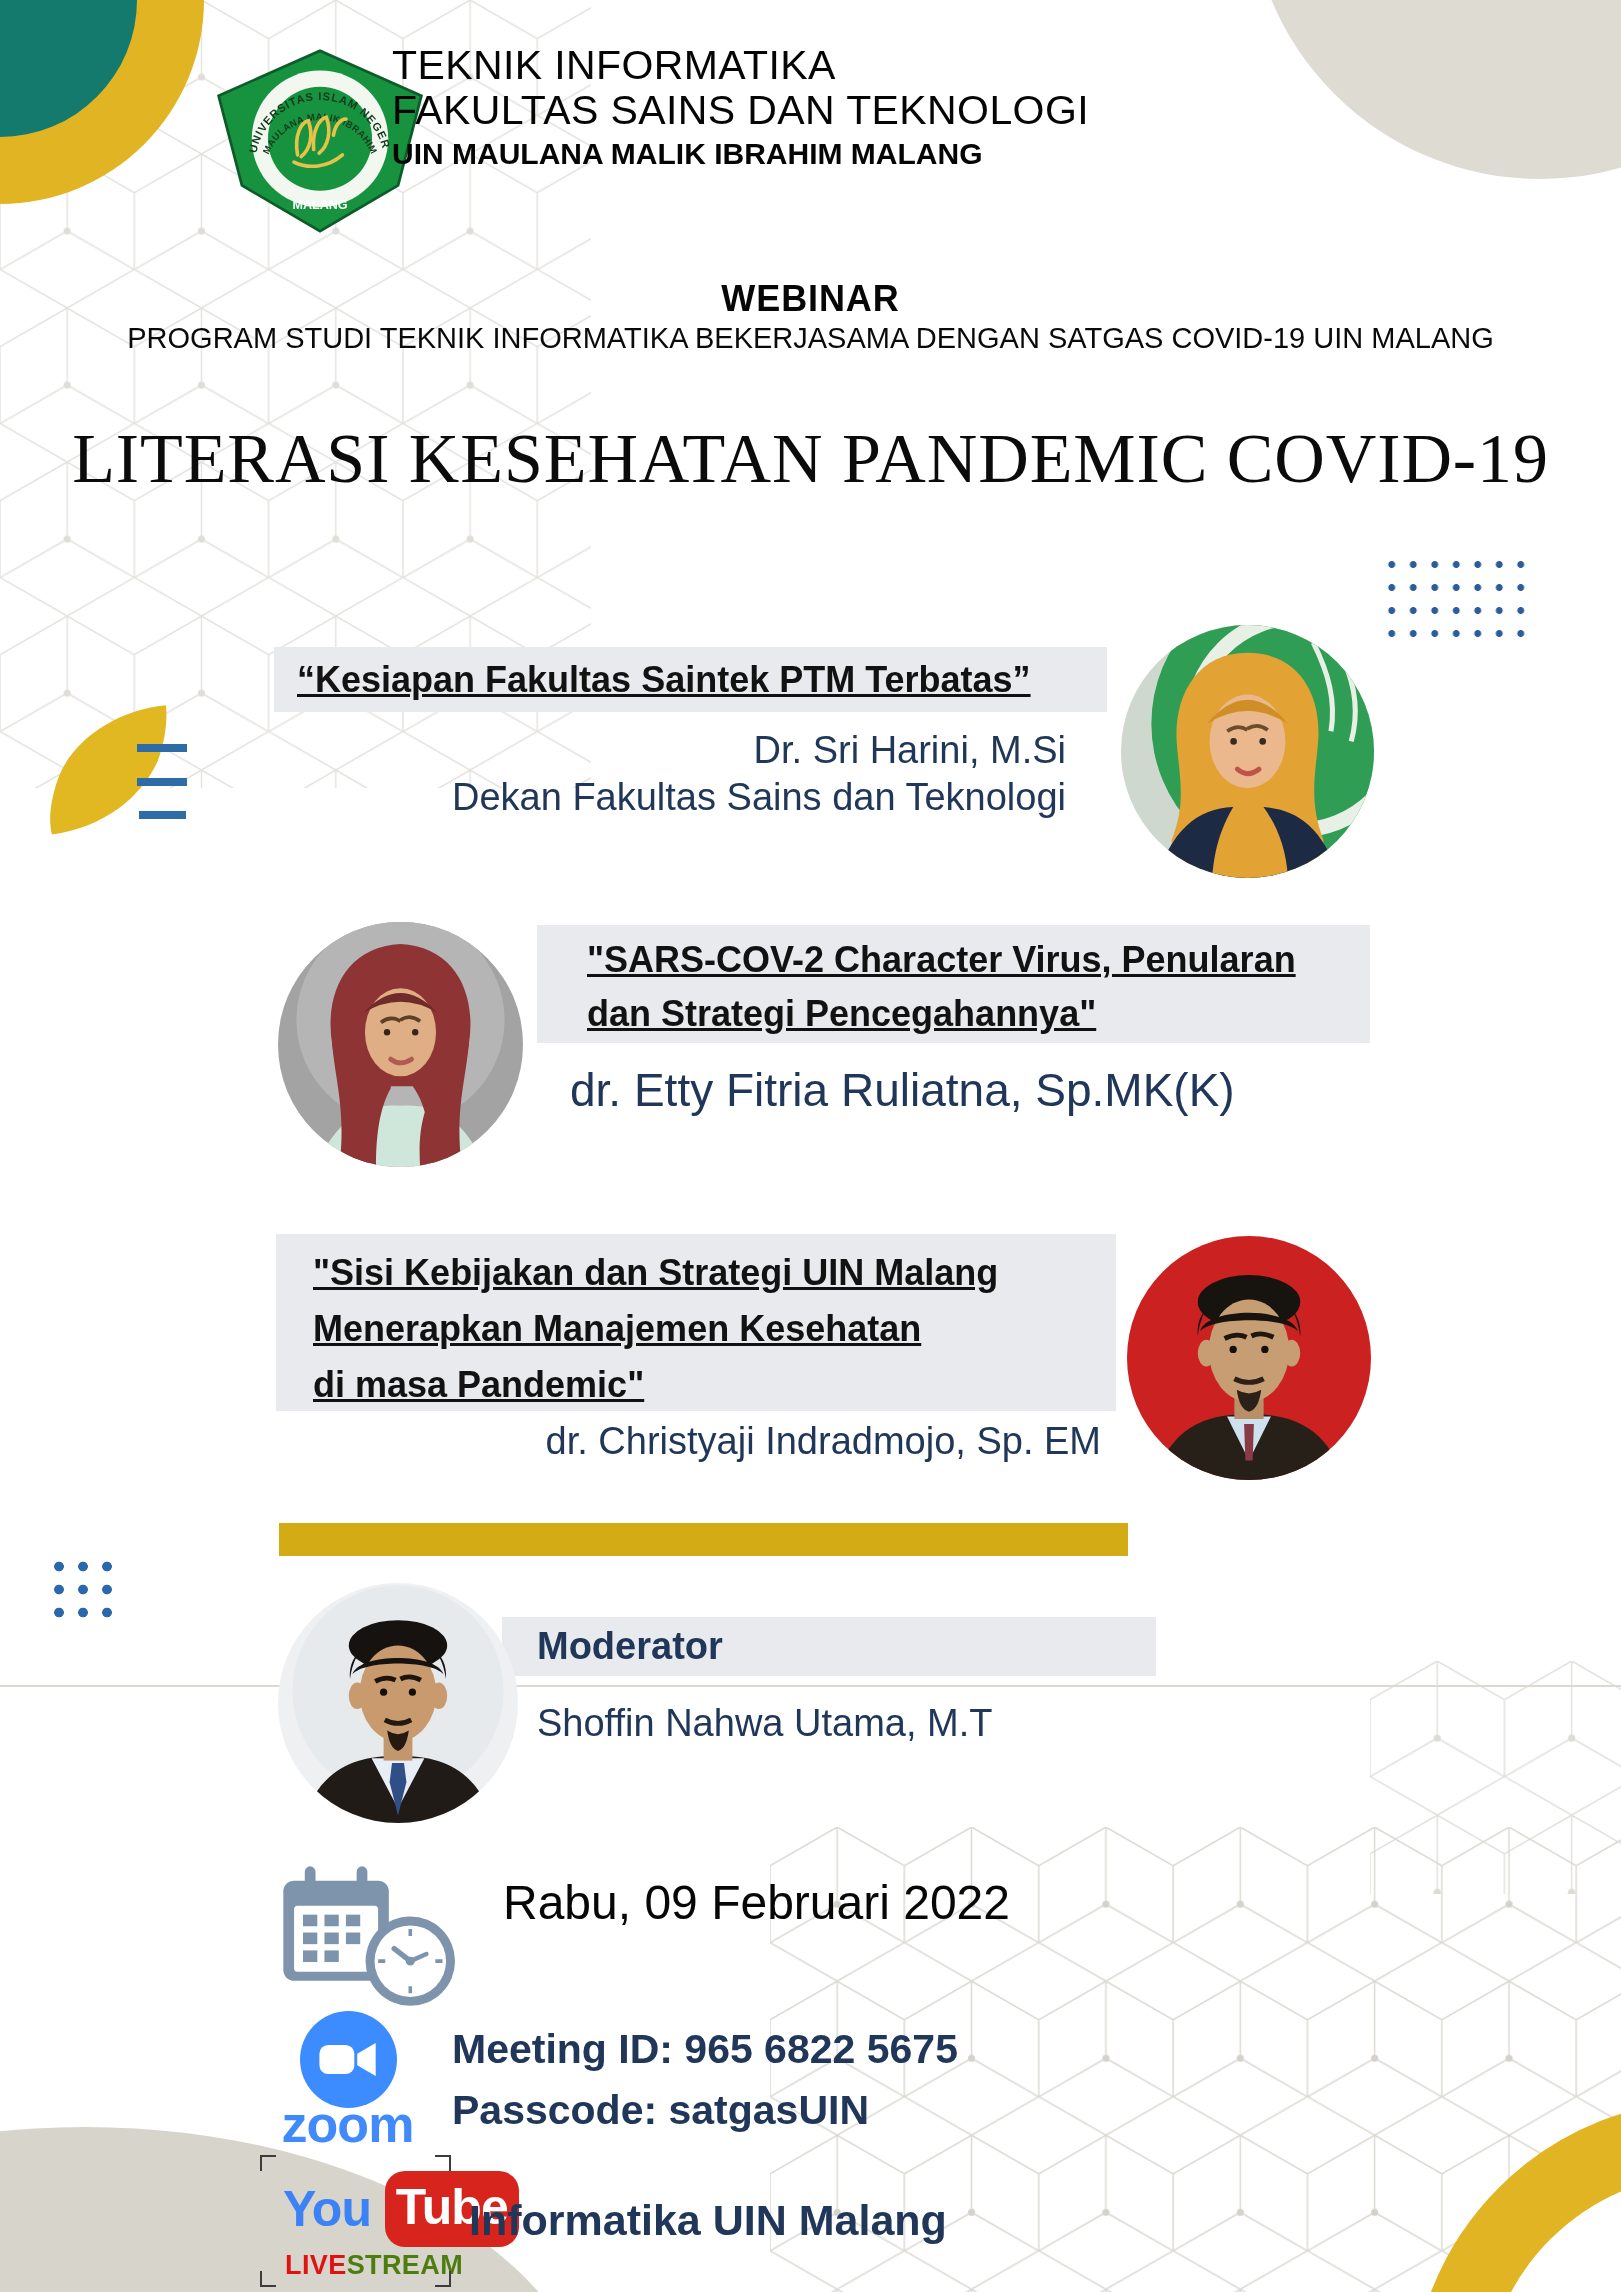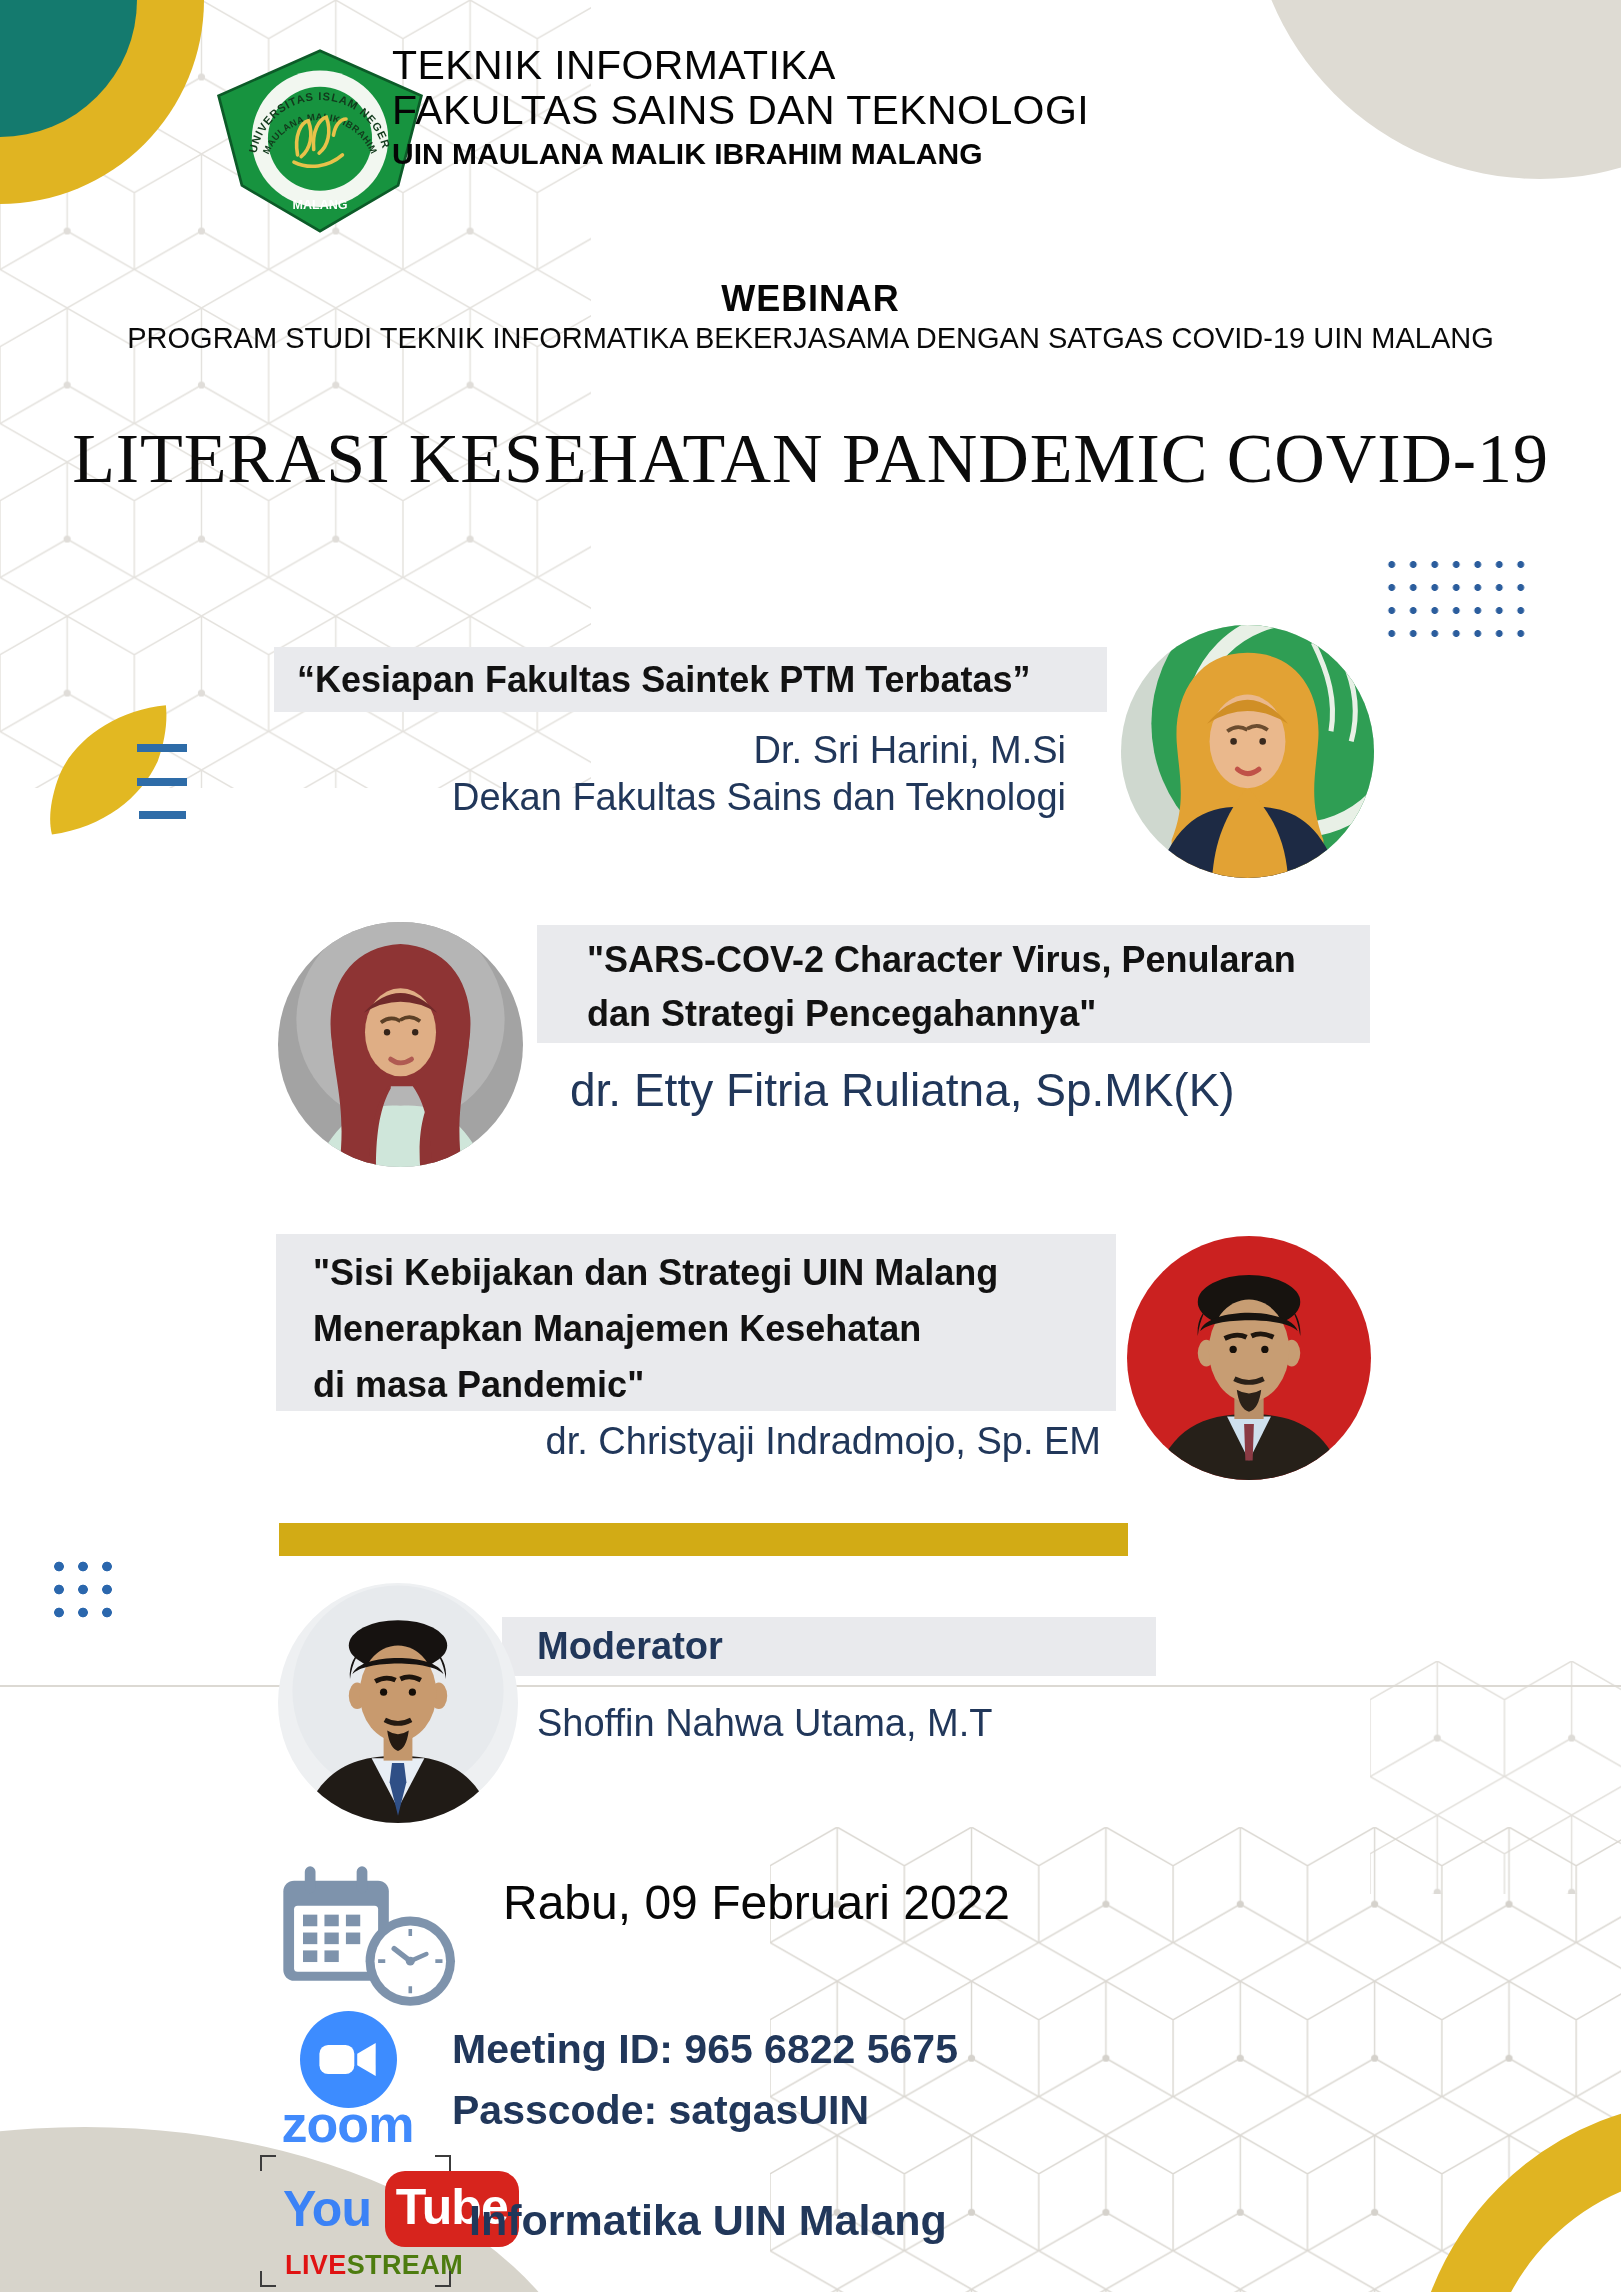--- a/index.html
+++ b/index.html
@@ -38,21 +38,21 @@
   .hdr-l1,.hdr-l2{font-size:41px;line-height:45px;font-weight:500;letter-spacing:0.4px;color:#050505;}
   .hdr-l3{font-size:30px;line-height:41px;font-weight:bold;color:#050505;}
 
   .webinar{left:0;top:278px;width:1621px;text-align:center;font-size:36px;font-weight:bold;
            letter-spacing:0.9px;z-index:3;color:#070707;}
   .webinar-sub{left:0;top:322px;width:1621px;text-align:center;font-size:29px;z-index:3;color:#0a0a0a;}
   .main-title{left:0;top:419px;width:1621px;text-align:center;z-index:3;
       font-family:"Liberation Serif",serif;font-weight:normal;font-size:70px;letter-spacing:0.9px;color:#0b0b0b;}
 
   .band{background:#e9eaed;z-index:2;}
-  .topic{font-weight:bold;color:#121212;font-size:36px;z-index:3;}
+  .topic{font-weight:bold;color:#121212;font-size:36px;z-index:3;text-decoration:underline;}
   .navy{color:#21375a;z-index:3;}
 
   
   .sp1-band{left:274px;top:647px;width:833px;height:65px;}
   .sp1-topic{left:297px;top:647px;line-height:65px;}
   .sp1-name{left:448px;top:729px;width:618px;text-align:right;font-size:38px;}
   .sp1-role{left:358px;top:776px;width:708px;text-align:right;font-size:38px;}
   .sp1-photo{left:1121px;top:625px;width:253px;height:253px;z-index:3;}
 
   

